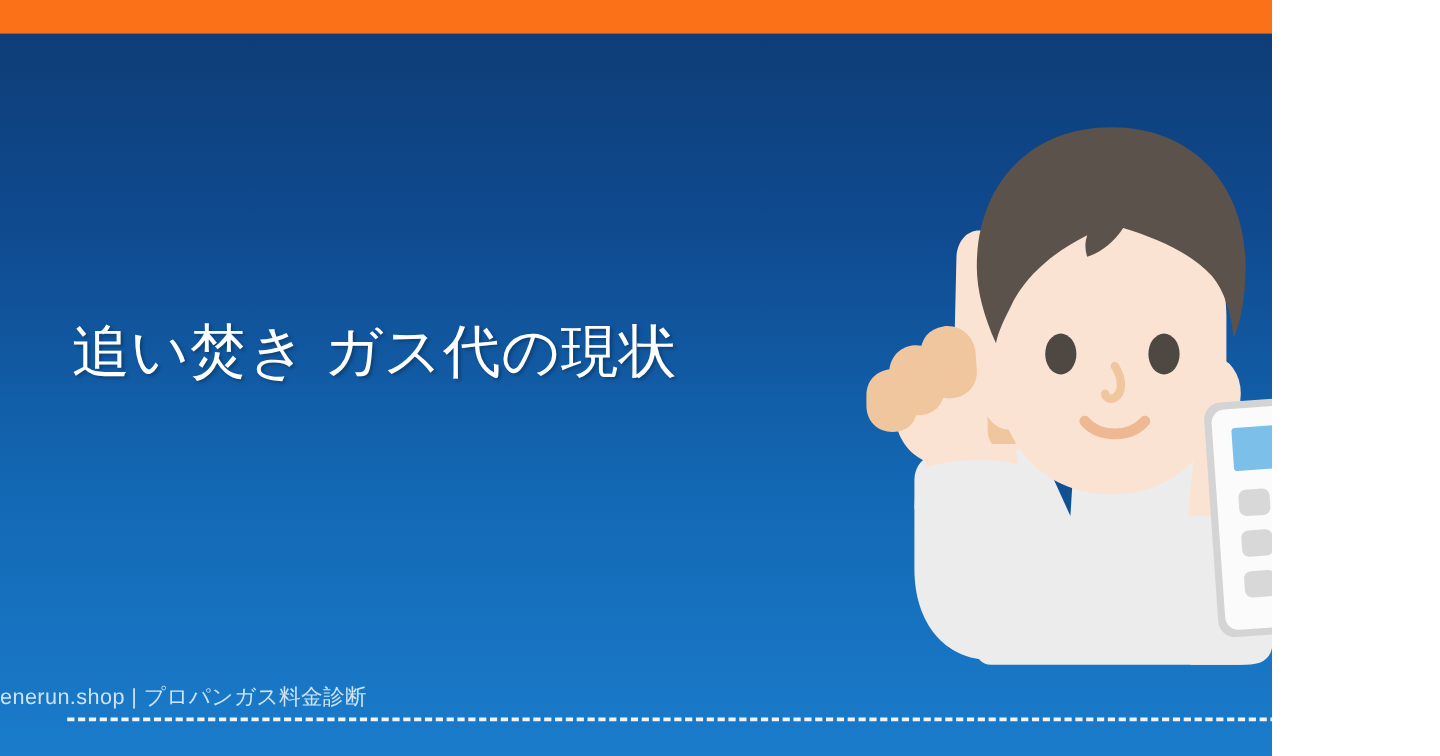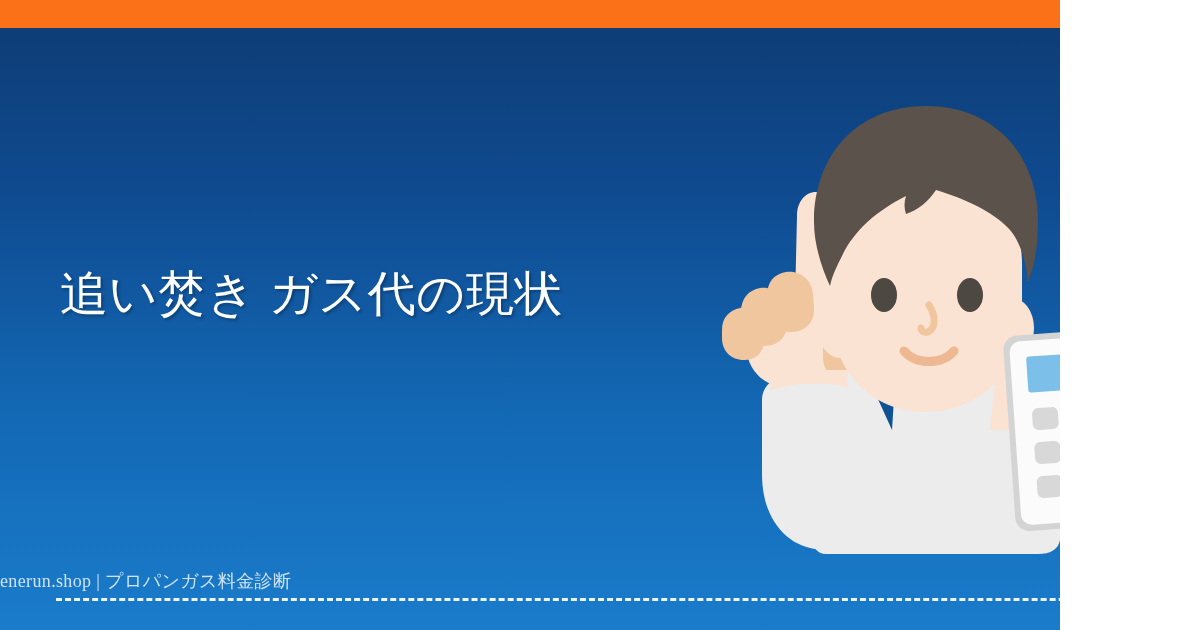--- a/index.html
+++ b/index.html
@@ -11,21 +11,20 @@
   body {
     font-family: "Liberation Sans", "DejaVu Sans", sans-serif;
   }
 
   .card {
     position: relative;
     width: 1060px;
     height: 630px;
     overflow: hidden;
     background: linear-gradient(180deg, #0e3b73 0%, #0f4a8f 30%, #1368b4 65%, #1a7ccb 100%);
-    font-family: Liberation Serif, serif;
   }
 
   
   .top-bar {
     position: absolute;
     top: 0;
     left: 0;
     width: 1200px;
     height: 28px;
     background: #fa7118;

